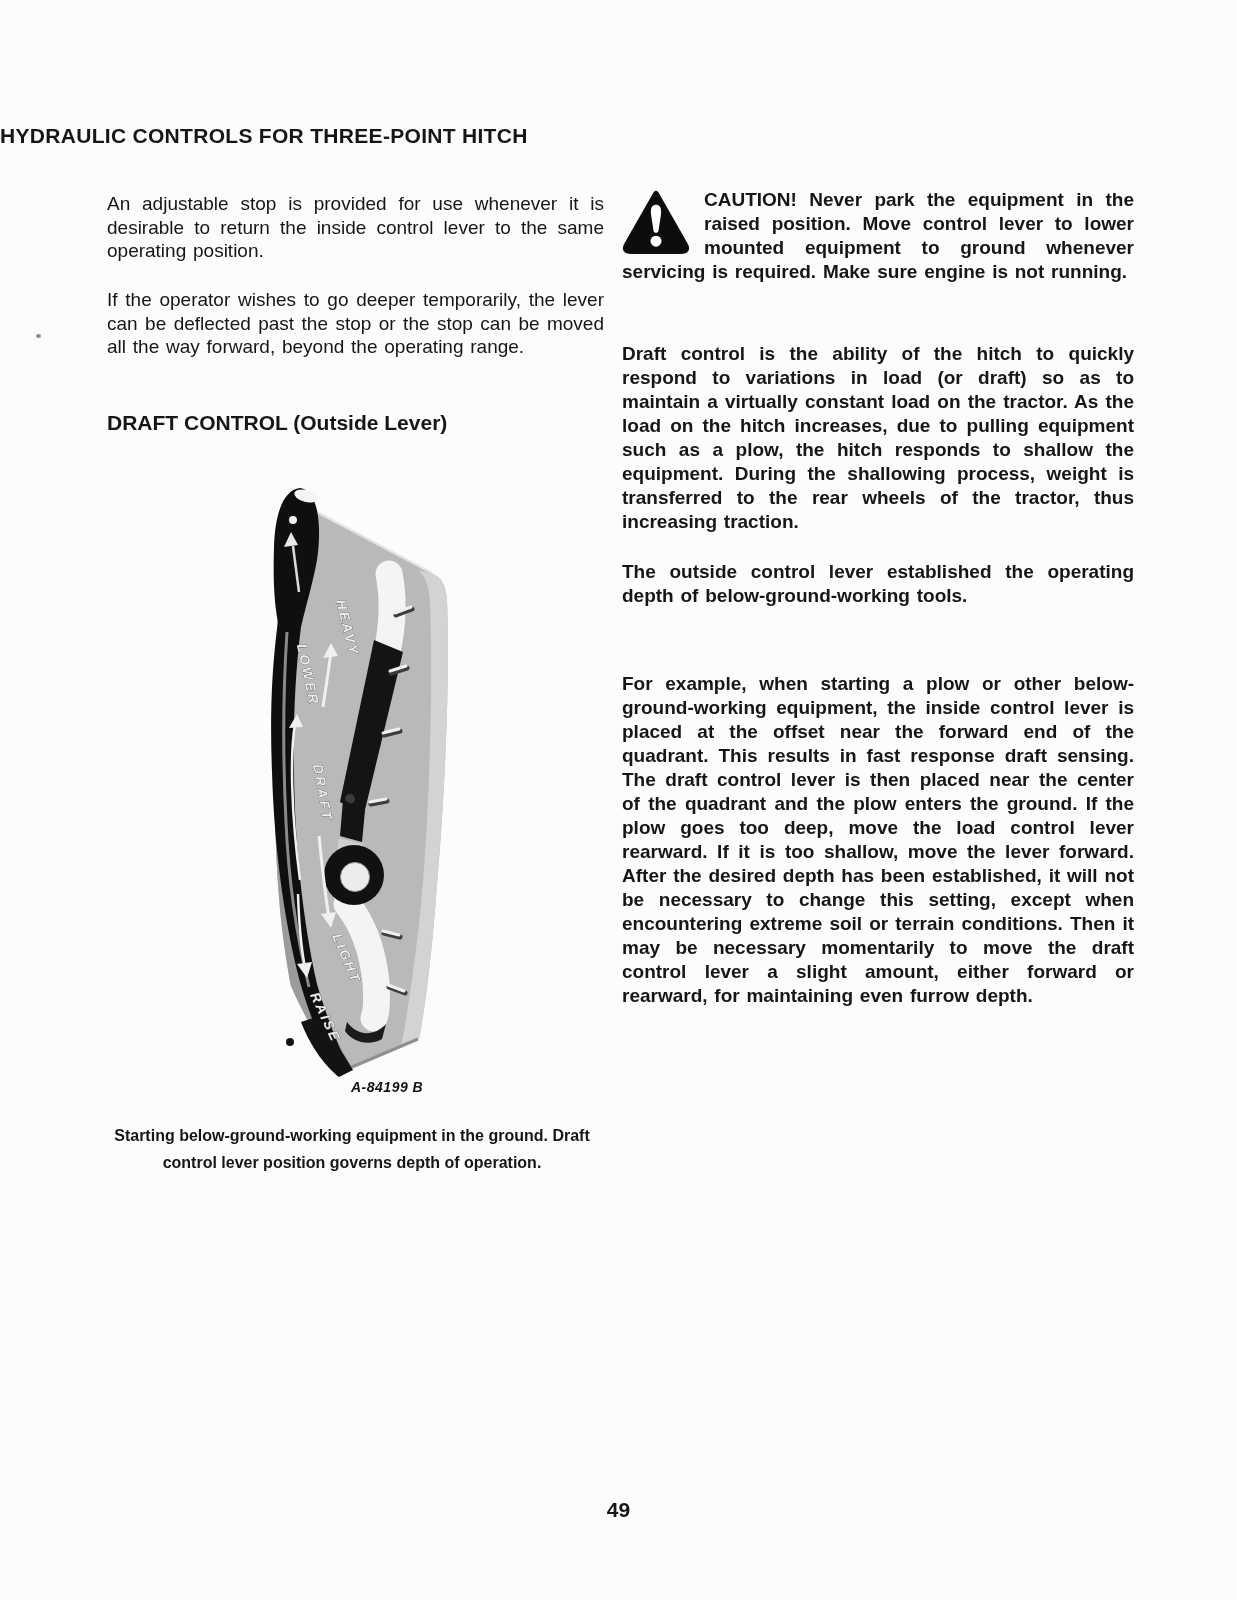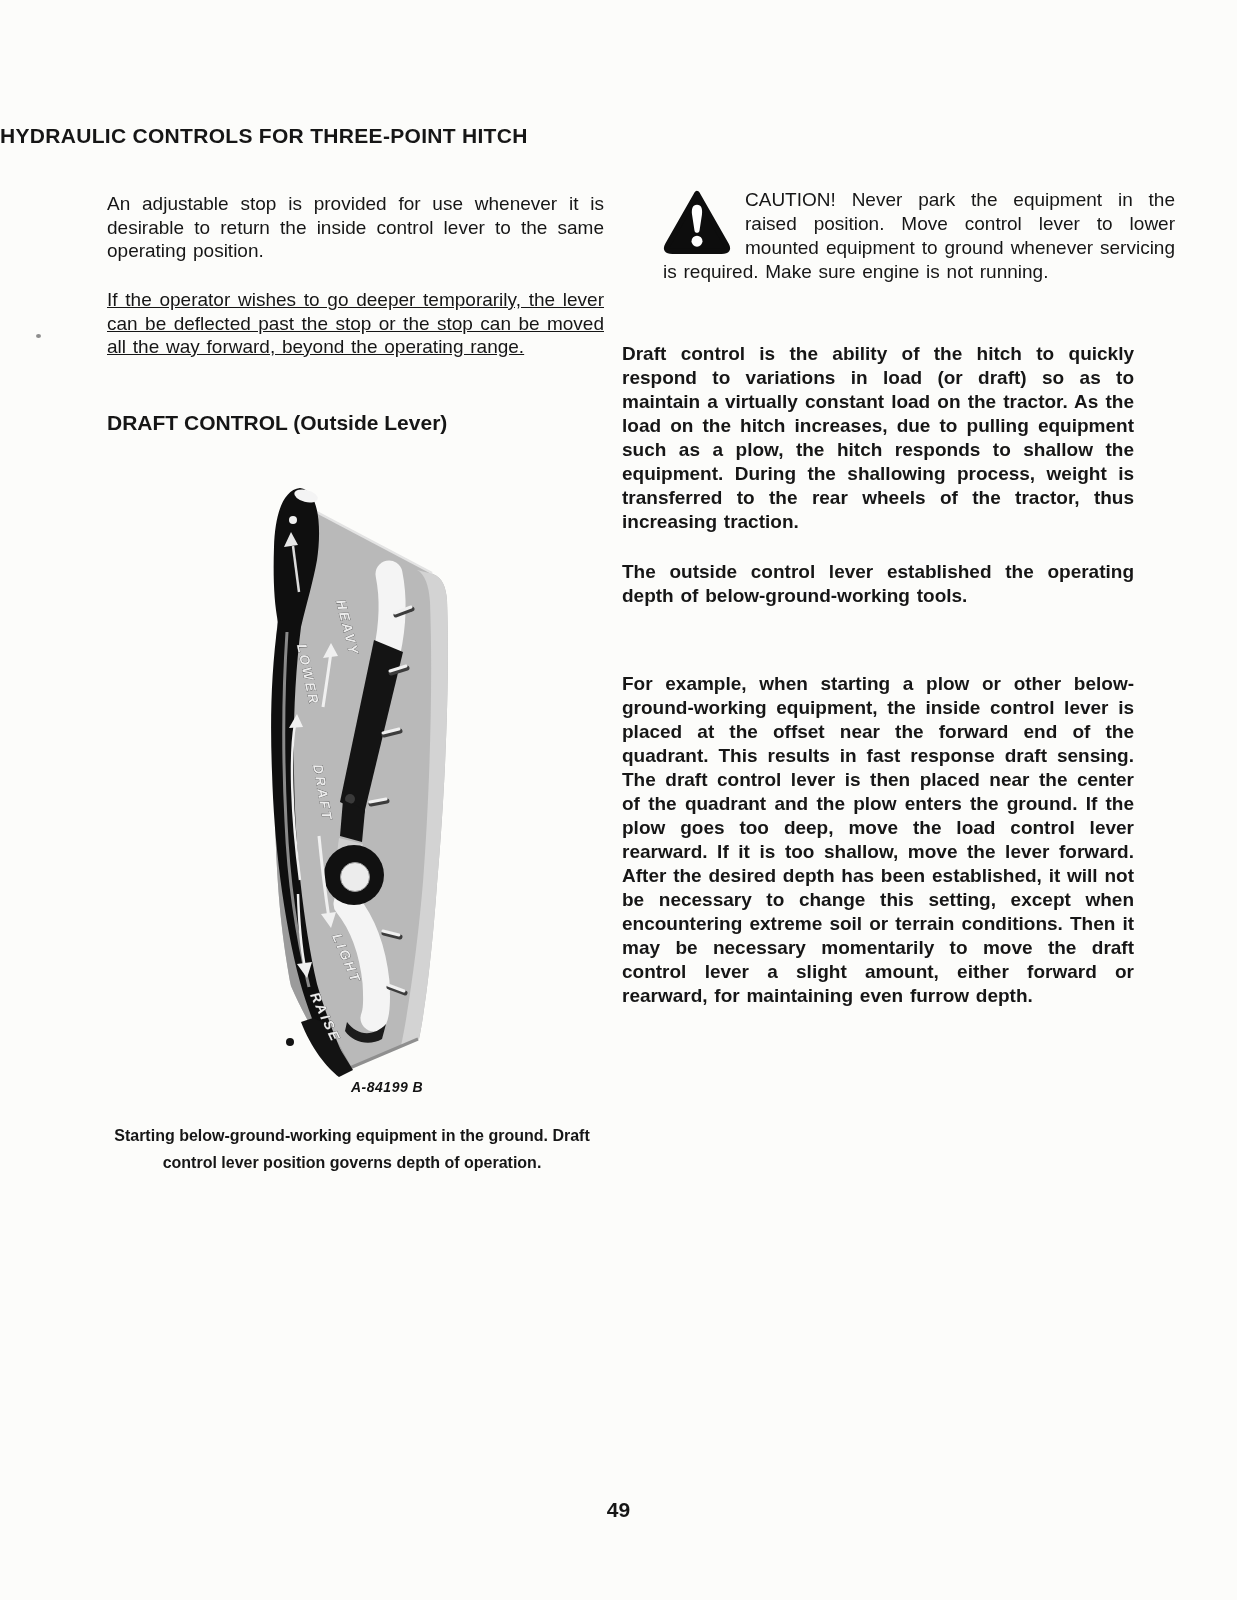--- a/index.html
+++ b/index.html
@@ -15,21 +15,21 @@
   .para {
     position:absolute; font-size:19px; line-height:23.5px;
     text-align:justify; word-spacing:1.5px;
   }
   .col-left  { left:107px; width:497px; }
   .col-right { left:622px; width:512px; line-height:24px;font-weight:bold; }
   .section-heading {
     position:absolute; left:107px; top:411px;
     font-size:21px; font-weight:bold;
   }
-  .caution { font-weight:normal;margin-left:41px; }
+  .caution { font-weight:bold; }
   .caution .tri {
     float:left; width:68px; height:64px; margin:2px 14px 2px 0;
   }
   .figure-wrap { position:absolute; left:243px; top:462px; width:240px; height:645px; }
   .fig-caption {
     position:absolute; left:112px; top:1122px; width:480px;
     text-align:center; font-weight:bold; font-size:16px; line-height:27px;
   }
   .page-number {
     position:absolute; top:1498px; left:0; width:100%;
@@ -53,21 +53,21 @@
 </head>
 <body>
 
 <div class="page">
 
   <div class="title">HYDRAULIC CONTROLS FOR THREE-POINT HITCH</div>
 
   <div class="speck"></div>
 
   <div class="para col-left" style="top:192px;">An adjustable stop is provided for use whenever it is desirable to return the inside control lever to the same operating position.</div>
-  <div class="para col-left" style="top:288px;text-decoration:underline;">If the operator wishes to go deeper temporarily, the lever can be deflected past the stop or the stop can be moved all the way forward, beyond the operating range.</div>
+  <div class="para col-left" style="top:288px;">If the operator wishes to go deeper temporarily, the lever can be deflected past the stop or the stop can be moved all the way forward, beyond the operating range.</div>
 
   <div class="section-heading">DRAFT CONTROL (Outside Lever)</div>
 
   <div class="figure-wrap">
     <svg width="240" height="645" viewBox="0 0 240 645">
 
       <path fill="#b9b9b9" d="M62 44 L190 112 C200 116 203 126 204 138 C207 220 202 330 194 422 C189 492 182 548 176 577 L95 612 C80 586 61 554 48 524 C38 468 32 420 31 296 C31 220 34 130 41 91 C44 72 52 50 62 44 Z"></path>
 
       <path fill="#d3d3d3" d="M190 112 C200 116 203 126 204 138 C207 220 202 330 194 422 C189 492 182 548 176 577 L158 584 C166 546 175 480 180 420 C187 328 190 218 187 140 C186 124 182 112 174 108 Z"></path>
 

